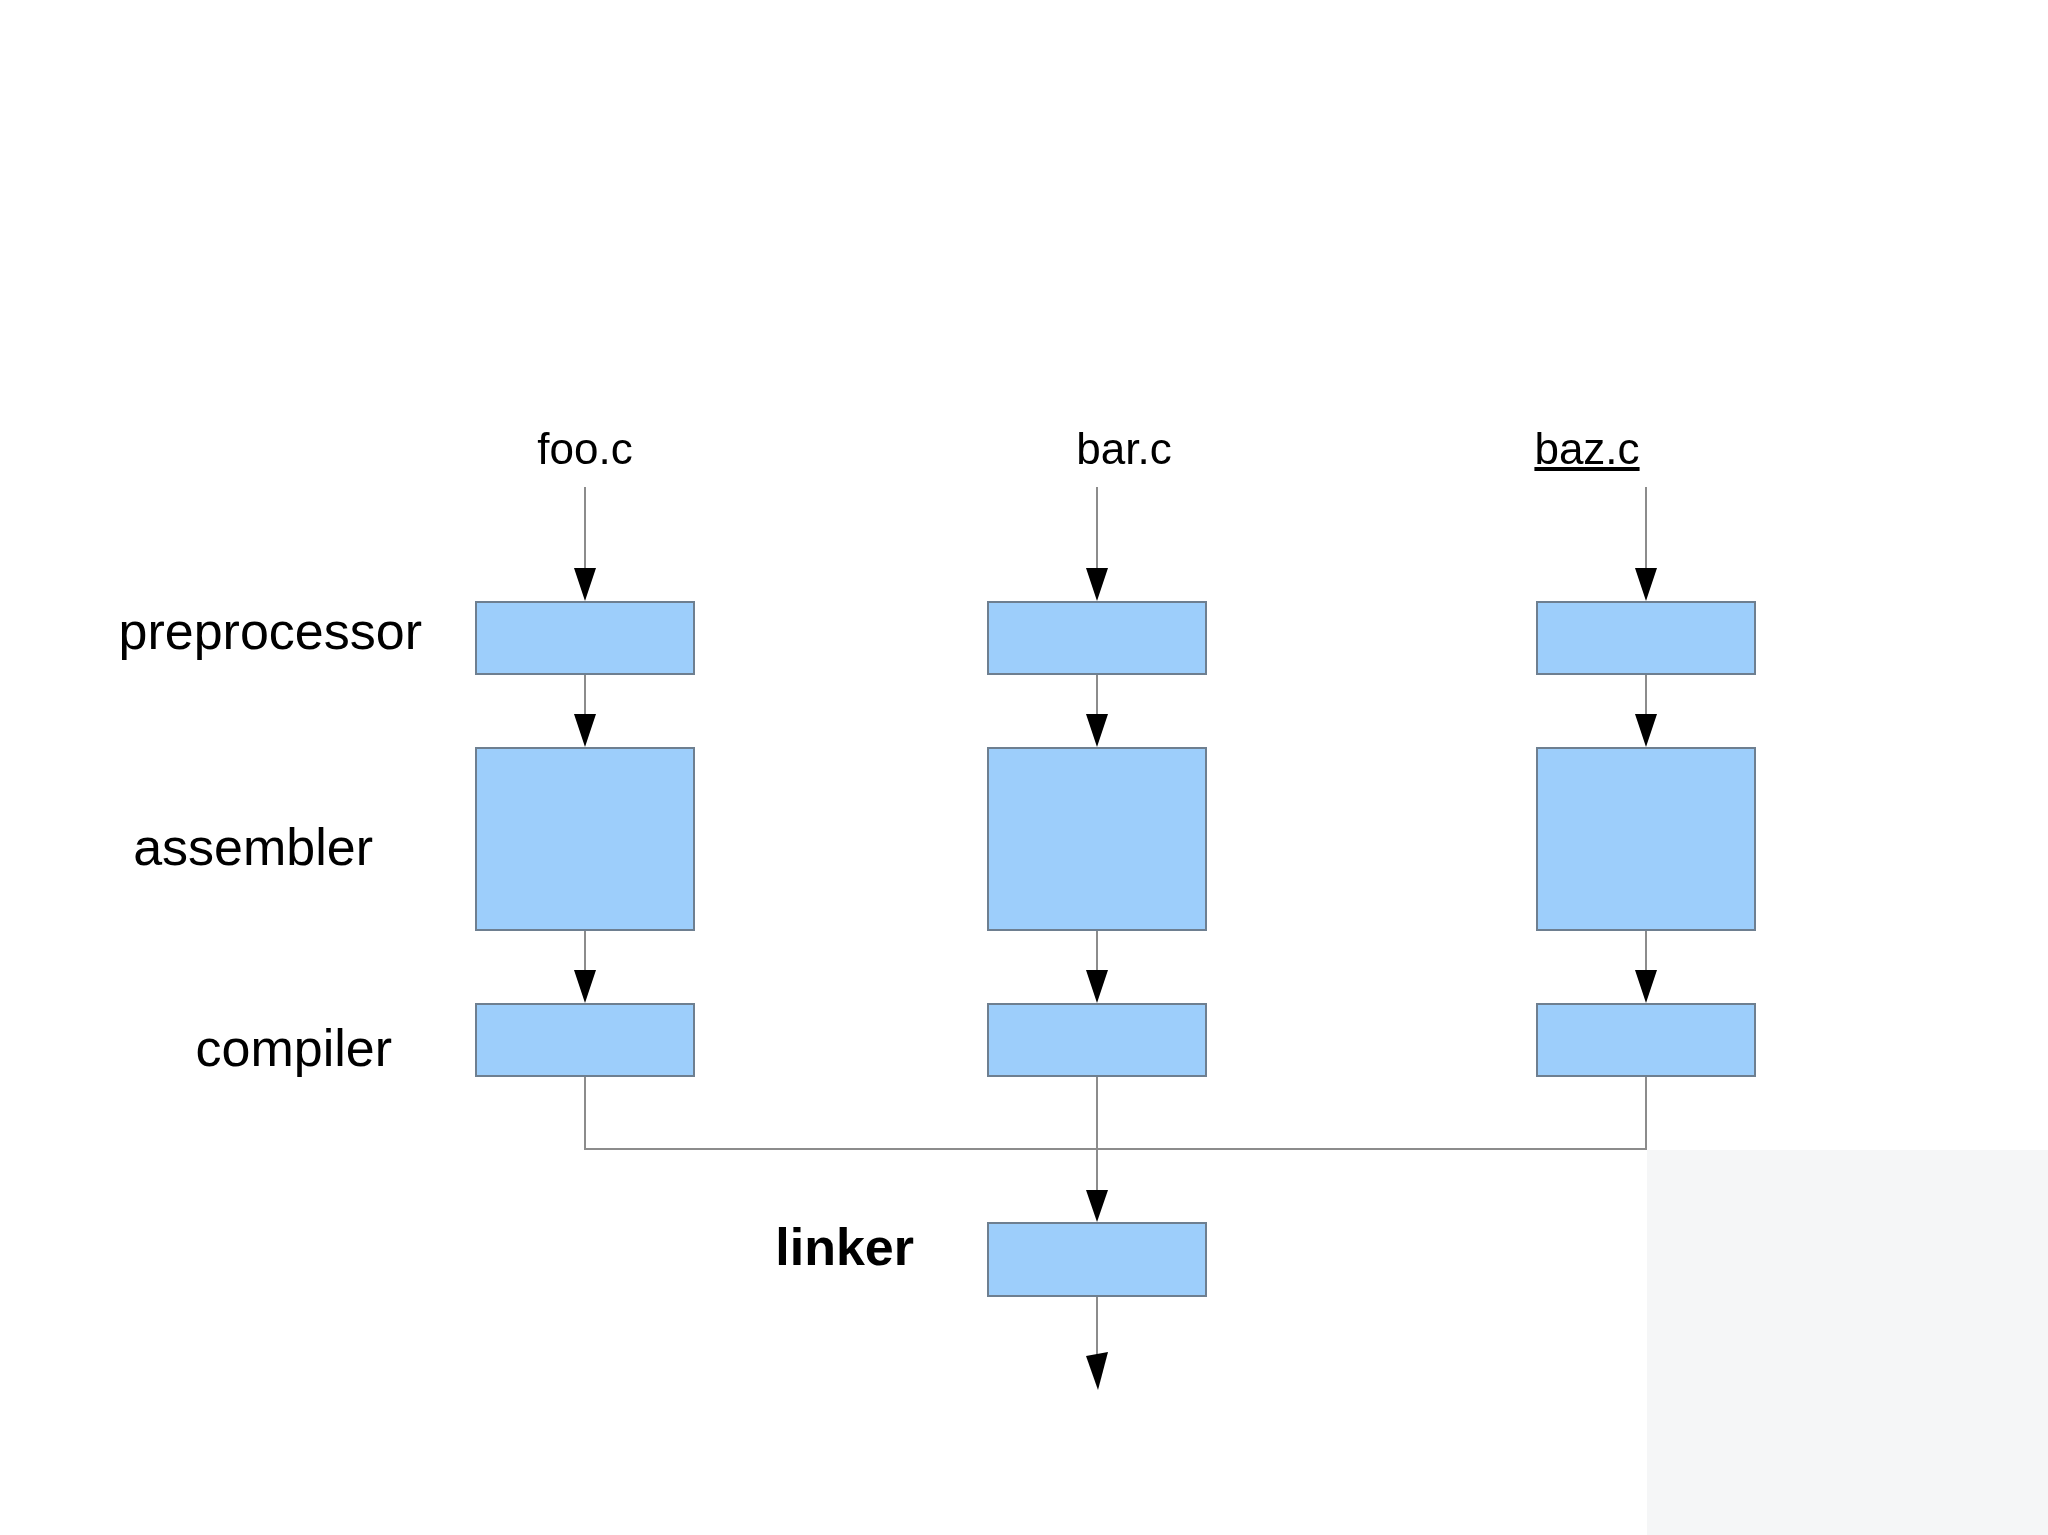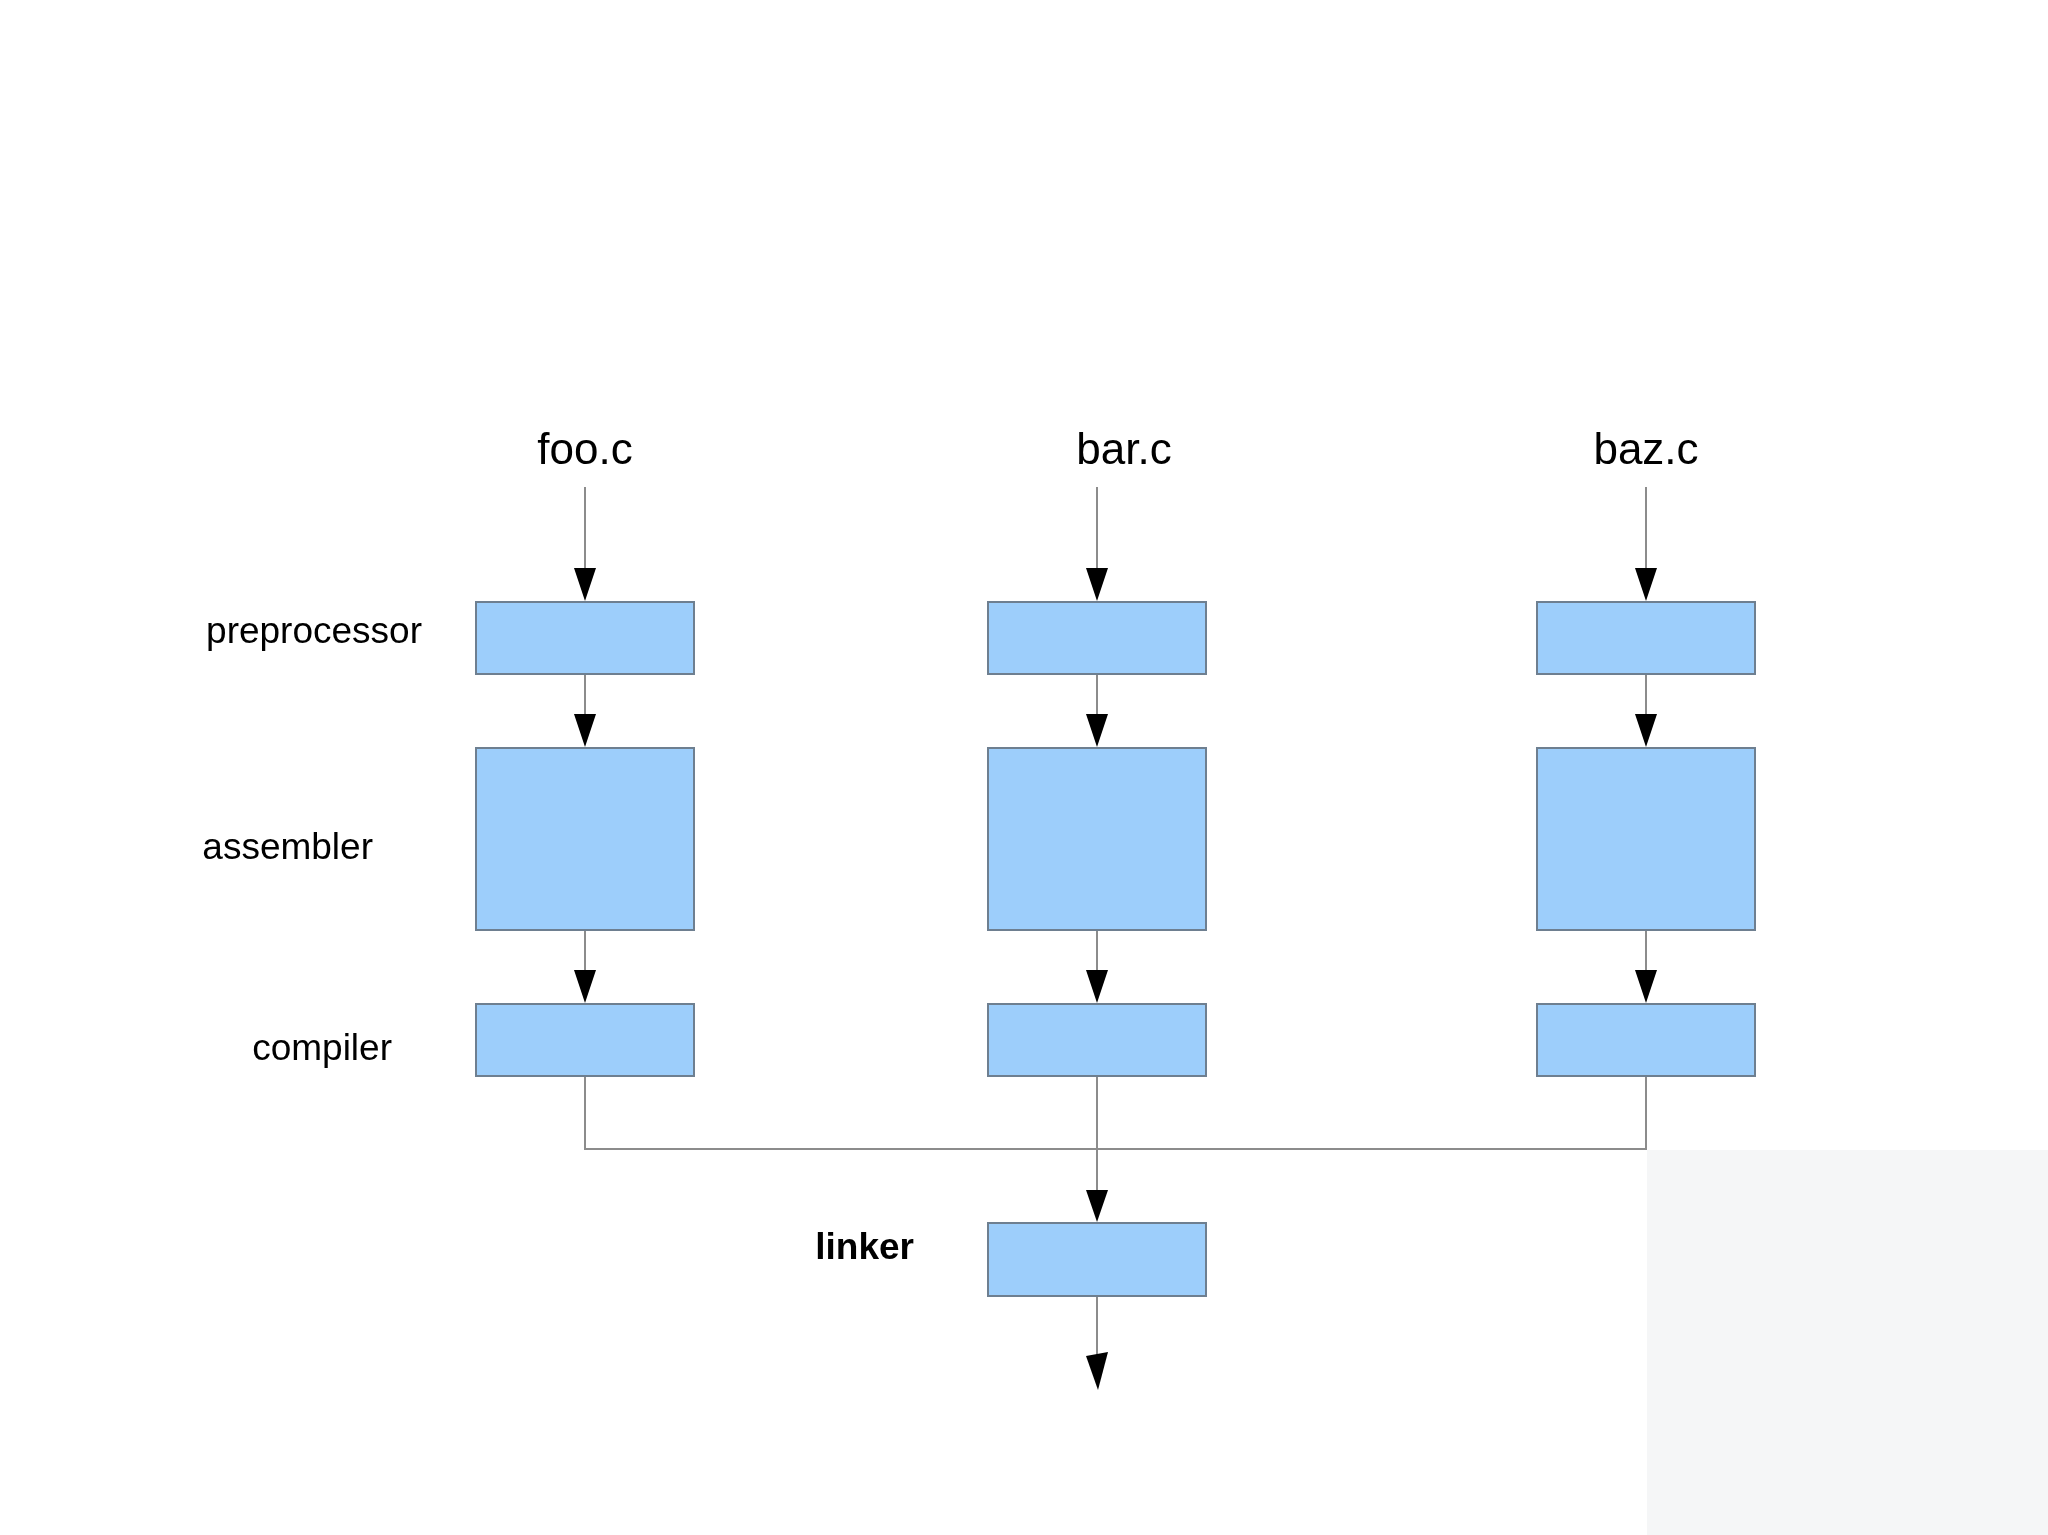--- a/index.html
+++ b/index.html
@@ -58,25 +58,25 @@
     position: absolute;
     width: 300px;
     top: 423px;
     font-size: 44px;
     line-height: 52px;
     text-align: center;
     white-space: nowrap;
   }
   .src-label.col-1 { left: 435px; }
   .src-label.col-2 { left: 974px; }
-  .src-label.col-3 { left: 1496px; }
+  .src-label.col-3 { left: 1437px; text-decoration: underline; }
 
   .stage-label {
     position: absolute;
-    font-size: 37px;
+    font-size: 52px;
     line-height: 52px;
     text-align: right;
     white-space: nowrap;
     transform: translateY(-50%);
   }
   .stage-label.lbl-pre       { right: 1626px; top: 631px; }
   .stage-label.lbl-compiler  { right: 1675px; top: 847px; }
   .stage-label.lbl-assembler { right: 1656px; top: 1048px; }
   .stage-label.lbl-linker    { right: 1134px; top: 1247px; font-weight: bold; }
 </style>

